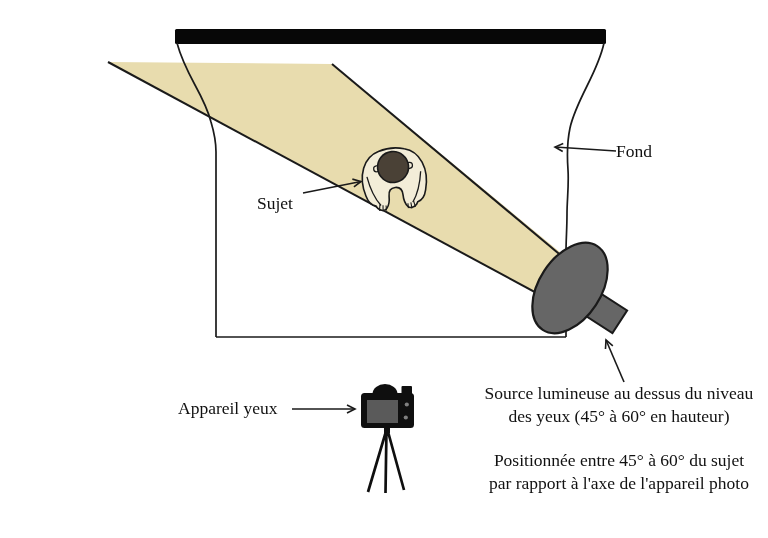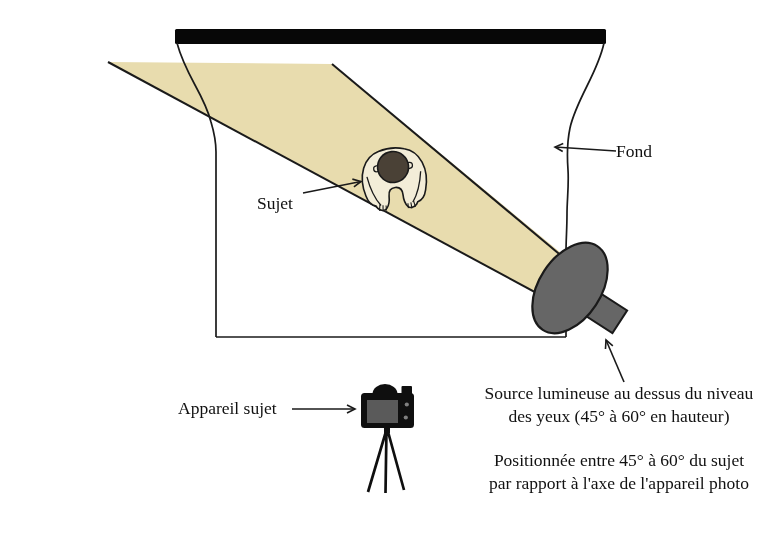--- a/index.html
+++ b/index.html
@@ -65,21 +65,21 @@
     <path d="M616,151 L555,147" fill="none" stroke="#1a1a1a" stroke-width="1.6" marker-end="url(#ah)"></path>
     <path d="M303,193 L361,181.5" fill="none" stroke="#1a1a1a" stroke-width="1.6" marker-end="url(#ah)"></path>
     <path d="M292,409 L355,409" fill="none" stroke="#1a1a1a" stroke-width="1.6" marker-end="url(#ah)"></path>
     <path d="M624,382 L606,340" fill="none" stroke="#1a1a1a" stroke-width="1.6" marker-end="url(#ah)"></path>
   </svg>
 
   <div class="lbl" style="left:616px;top:141px;">Fond</div>
 
   <div class="lbl" style="left:257px;top:193px;">Sujet</div>
 
-  <div class="lbl" style="left:178px;top:398px;">Appareil sujet</div>
+  <div class="lbl" style="left:178px;top:398px;">Appareil yeux</div>
 
   <div class="caption" style="top:382px;">
     <div>Source lumineuse au dessus du niveau</div>
     <div>des yeux (45° à 60° en hauteur)</div>
   </div>
 
   <div class="caption" style="top:449px;">
     <div>Positionnée entre 45° à 60° du sujet</div>
     <div>par rapport à l'axe de l'appareil photo</div>
   </div>

